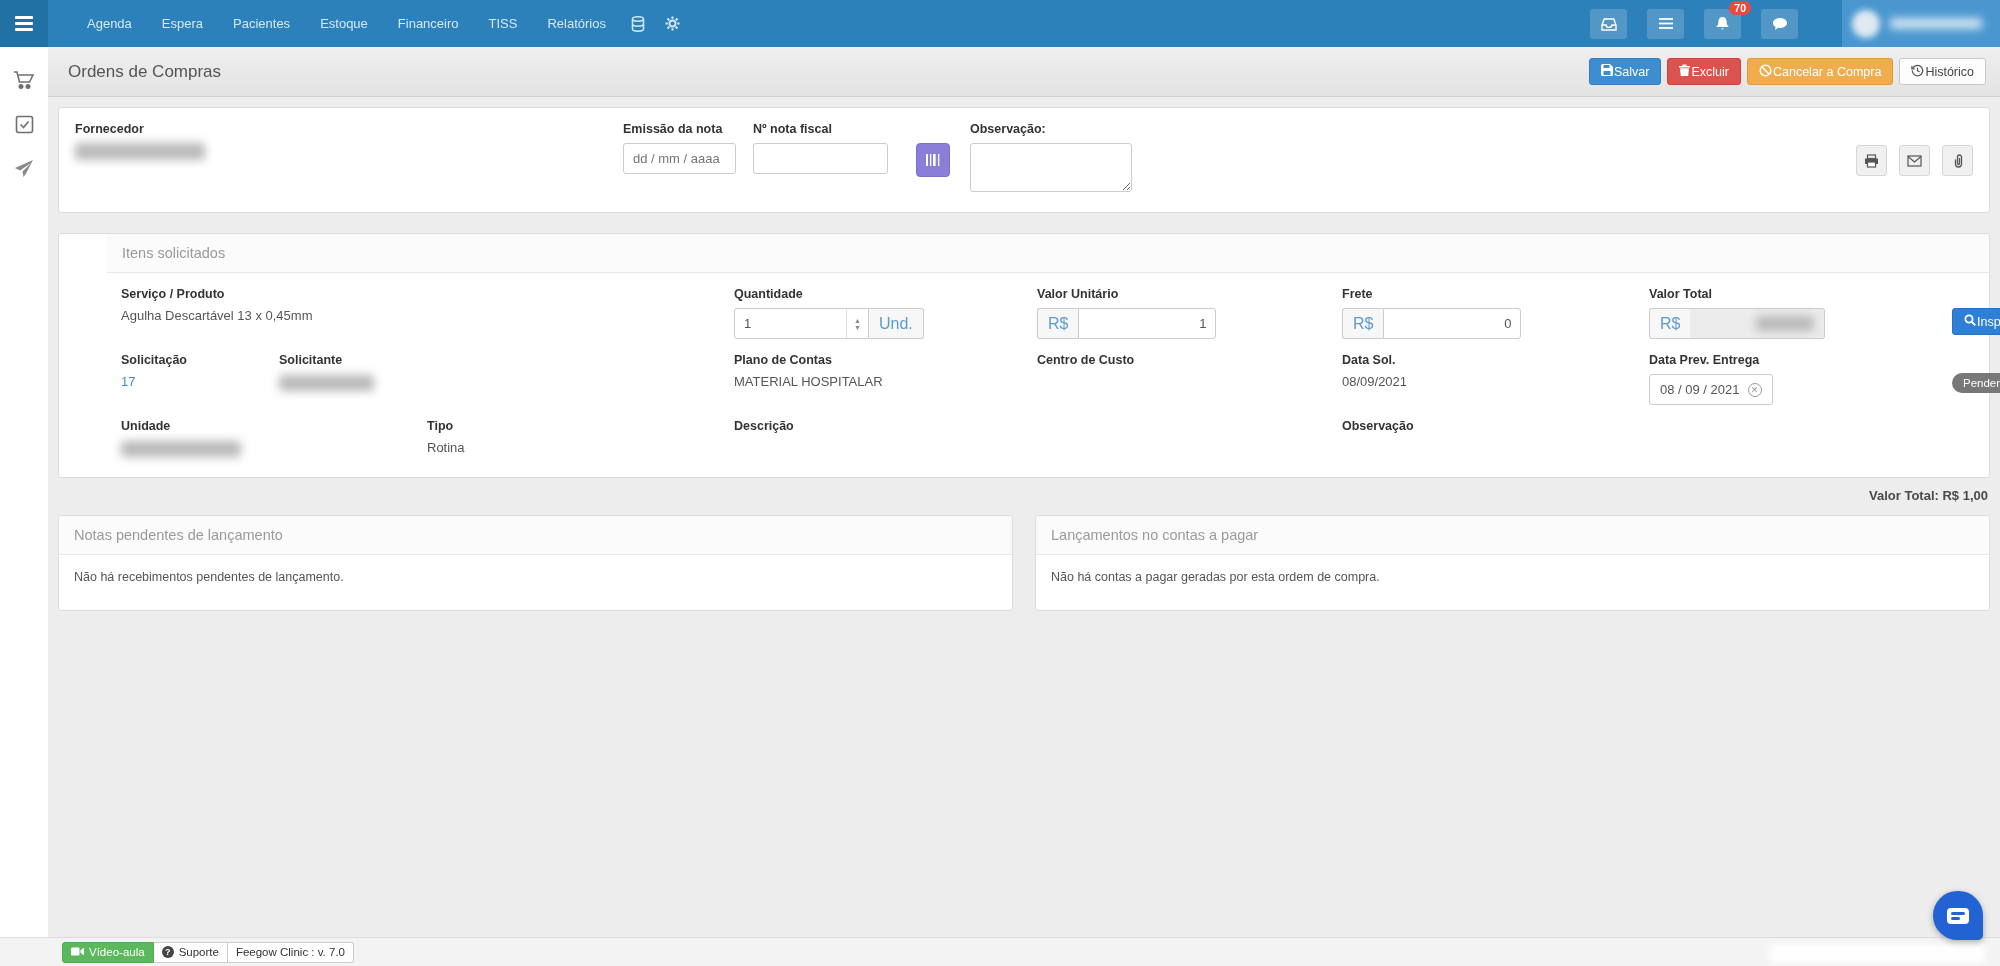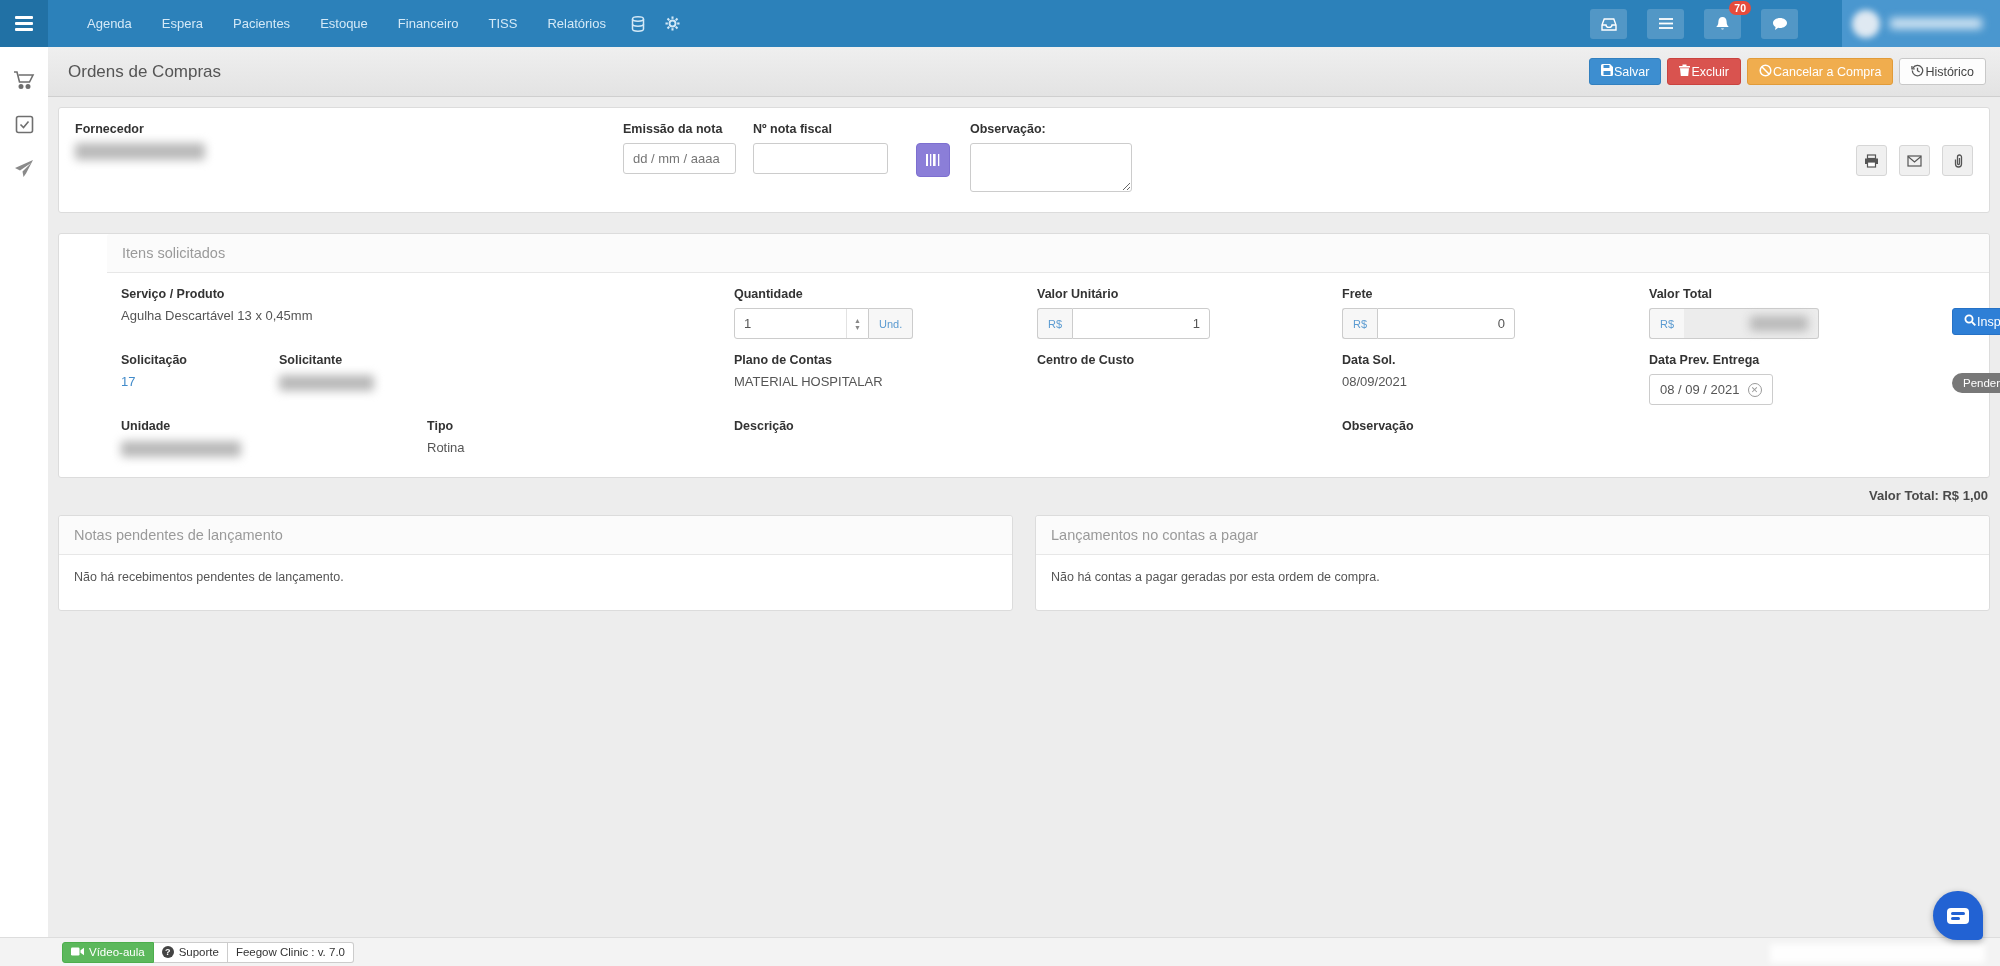--- a/index.html
+++ b/index.html
@@ -58,21 +58,21 @@
   
   .items-panel { margin:20px 10px 0 10px;padding-left:48px; }
   .section-head { padding:11px 15px; font-size:14.5px; color:#9a9a9a; background:#fbfbfb; border-bottom:1px solid #e7e7e7; border-radius:3px 3px 0 0; }
   .items-body { padding:14px 14px 20px; }
   .irow { display:grid; margin-top:14px; }
   .irow:first-child { margin-top:0; }
   .row1 { grid-template-columns:613px 303px 305px 307px 303px 1fr; }
   .row2 { grid-template-columns:158px 455px 303px 305px 307px 303px 1fr; }
   .row3 { grid-template-columns:306px 307px 608px 1fr; }
   .igroup { display:flex; align-items:stretch; }
-  .addon { display:flex; align-items:center; justify-content:center; background:#f7f7f7; border:1px solid #ccc; border-right:none; border-radius:3px 0 0 3px; font-size:11px; color:#5b9bd1; padding:0 10px; height:31px; }
+  .addon { display:flex; align-items:center; justify-content:center; background:#f7f7f7; border:1px solid #ccc; border-right:none; border-radius:3px 0 0 3px; font-size:16px; color:#5b9bd1; padding:0 10px; height:31px; }
   .addon-r { border:1px solid #ccc; border-left:none; border-radius:0 3px 3px 0; }
   .num-wrap { position:relative; width:135px; }
   .num-wrap input { width:135px; border-radius:3px 0 0 3px; }
   .spinner { position:absolute; right:1px; top:1px; width:22px; height:29px; border-left:1px solid #e2e2e2; display:flex; flex-direction:column; align-items:center; justify-content:center; color:#888; font-size:7px; line-height:7px; background:#fff; border-radius:0 2px 2px 0; cursor:pointer; }
   .money-input { width:138px; text-align:right; border-radius:0 3px 3px 0; }
   .total-input { width:135px; background:#ececec; border:1px solid #ccc; border-left:none; border-radius:0 3px 3px 0; height:31px; display:flex; align-items:center; justify-content:flex-end; padding:0 10px; }
   .total-redacted { width:58px; height:15px; }
   .btn-inspect { background:#2e7fd6; border-color:#2672c6; margin-left:auto; }
   .inspect-cell { display:flex; align-items:flex-start; }
   .badge-cell { display:flex; justify-content:flex-end; align-items:flex-start; }

